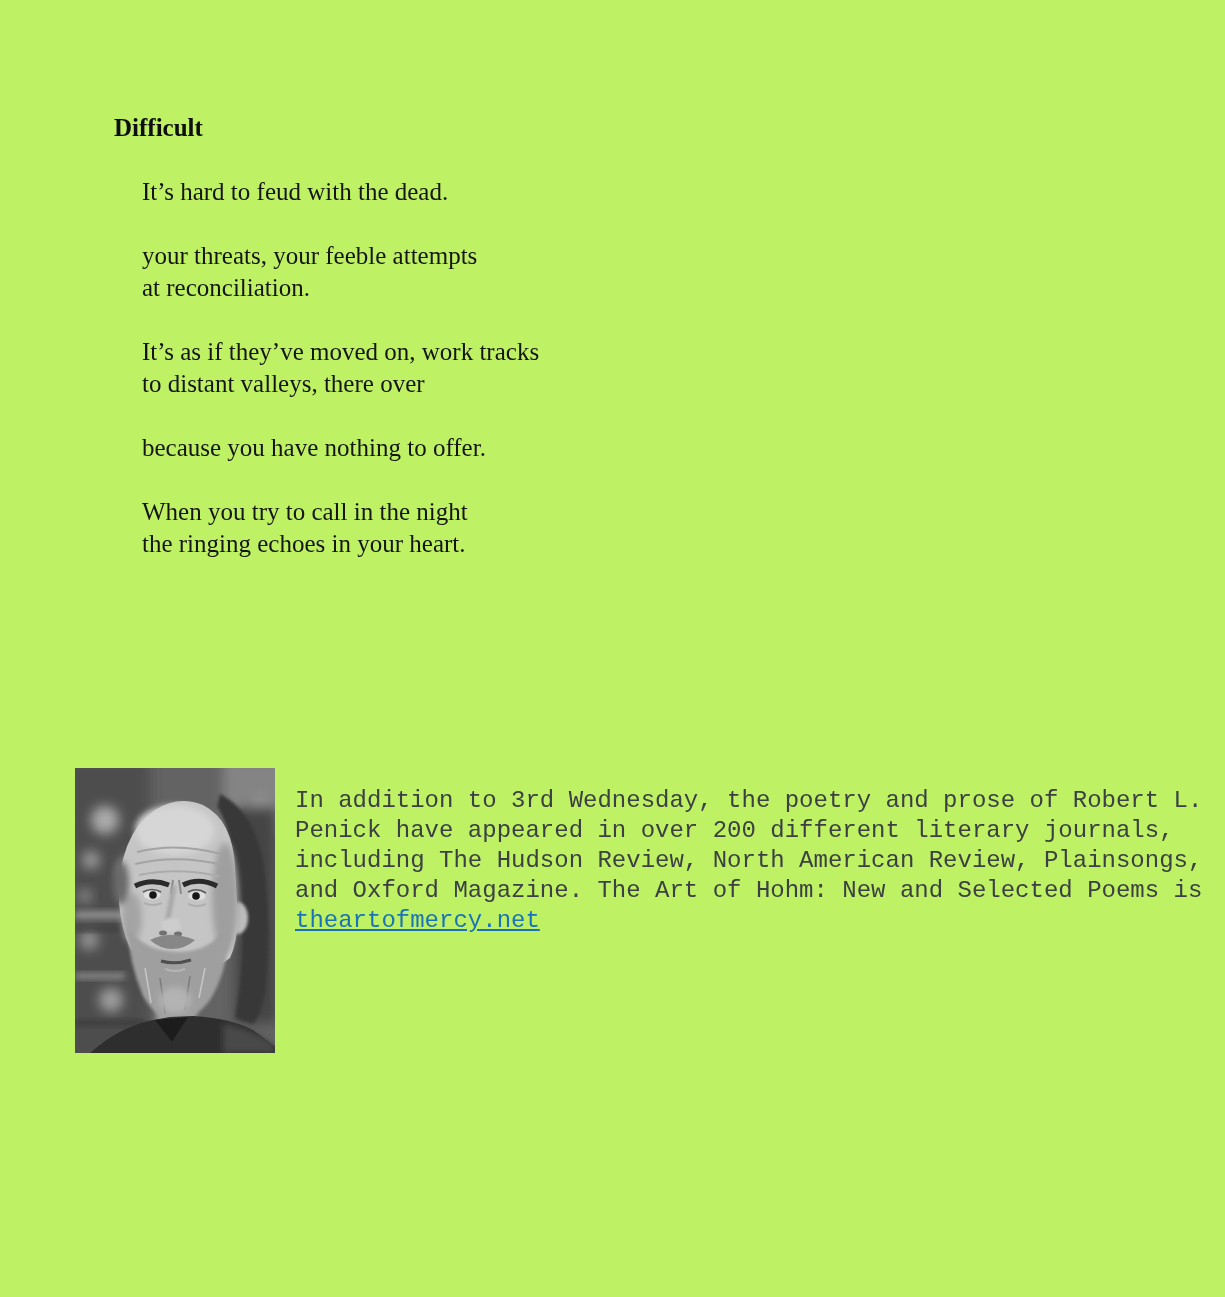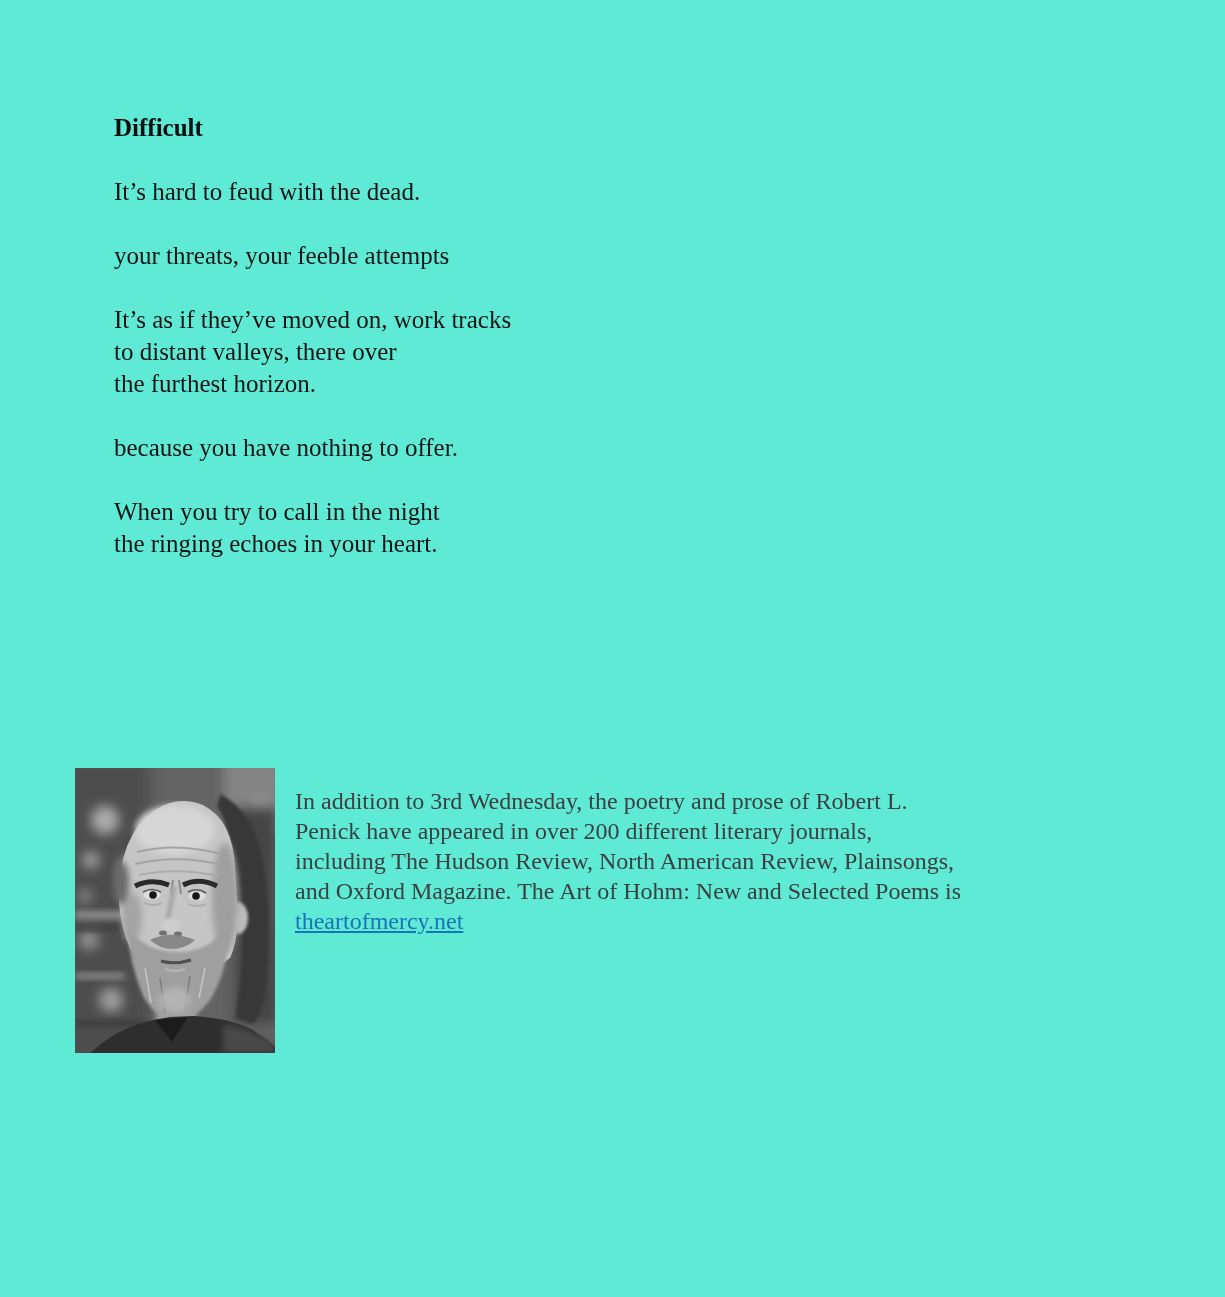--- a/index.html
+++ b/index.html
@@ -3,57 +3,57 @@
 <meta charset="utf-8">
 <style>
   * { margin: 0; padding: 0; box-sizing: border-box; }
   html, body { background: #ffffff; }
   body {
     width: 1225px; height: 1297px;
     position: relative;
     font-family: "Liberation Serif", serif;
     overflow: hidden;
   }
-  .page { position: absolute; inset: 0; background: #5eead4; }
+  .page { position: absolute; inset: 0; background: #bef264; }
 
   
   .poem {
     position: absolute;
     left: 114px; top: 112px;
     width: 620px;
     color: #151515;
     font-size: 25px;
     line-height: 32px;
   }
   .poem-title {
     font-size: 25px;
     font-weight: bold;
     line-height: 32px;
     margin-bottom: 32px;
     color: #0e0e0e;
   }
-  .stanza { margin-bottom: 32px; }
+  .stanza { margin-bottom: 32px; margin-left: 28px; }
   .stanza:last-child { margin-bottom: 0; }
   .poem-line { white-space: pre; }
 
   
   .author-photo {
     position: absolute;
     left: 75px; top: 768px;
     width: 200px; height: 285px;
     overflow: hidden;
     background: #5f5f5f;
   }
   .author-photo svg { display: block; }
 
   .bio {
     position: absolute;
     left: 295px; top: 786px;
     width: 830px;
-    font-family: Liberation Serif, serif;
+    font-family: Liberation Mono, monospace;
     font-size: 24px;
     line-height: 30px;
     color: #3c4043;
   }
   .bio-line { white-space: pre; }
   .bio-link {
     color: #1a73b7;
     text-decoration: underline;
     cursor: pointer;
   }
@@ -65,26 +65,26 @@
 
   <section class="poem">
     <h1 class="poem-title">Difficult</h1>
 
     <div class="stanza">
       <div class="poem-line">It’s hard to feud with the dead.</div>
     </div>
 
     <div class="stanza">
       <div class="poem-line">your threats, your feeble attempts</div>
+      <div class="poem-line">at reconciliation.</div>
     </div>
 
     <div class="stanza">
       <div class="poem-line">It’s as if they’ve moved on, work tracks</div>
       <div class="poem-line">to distant valleys, there over</div>
-      <div class="poem-line">the furthest horizon.</div>
     </div>
 
     <div class="stanza">
       <div class="poem-line">because you have nothing to offer.</div>
     </div>
 
     <div class="stanza">
       <div class="poem-line">When you try to call in the night</div>
       <div class="poem-line">the ringing echoes in your heart.</div>
     </div>

